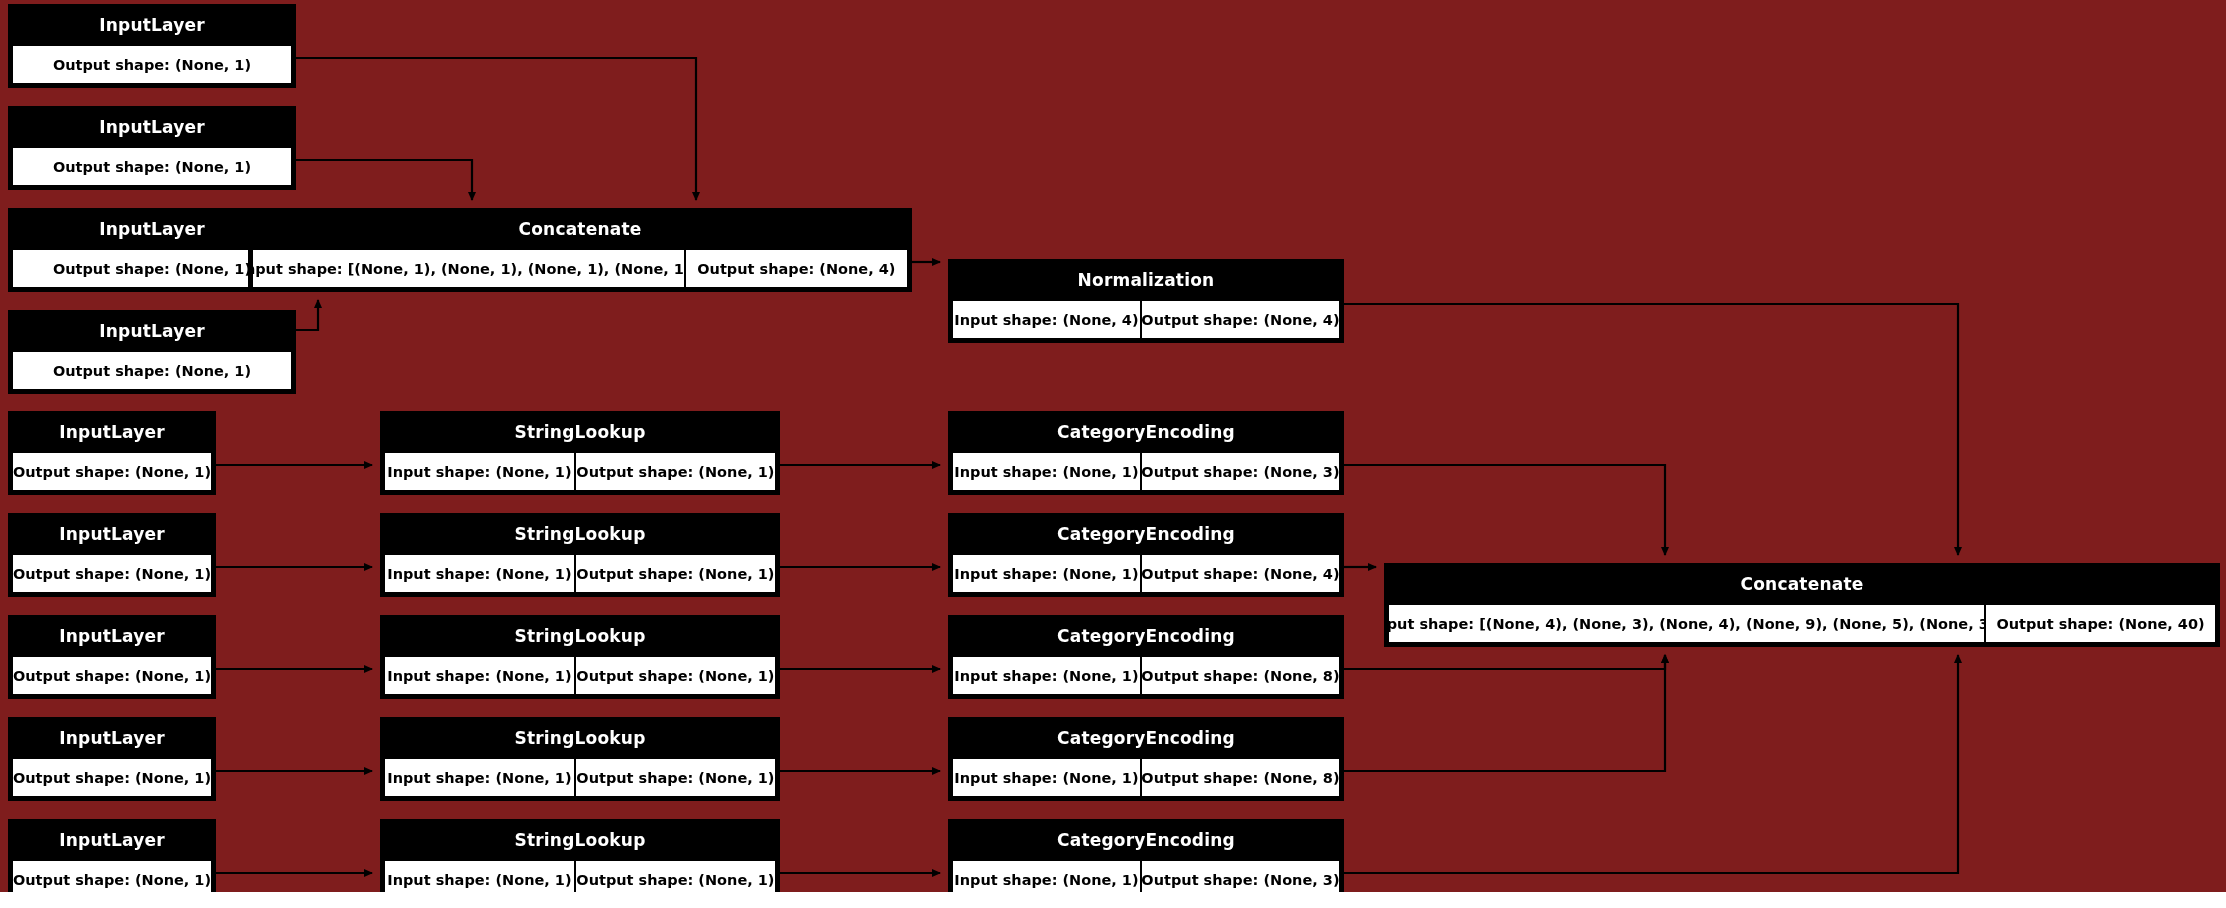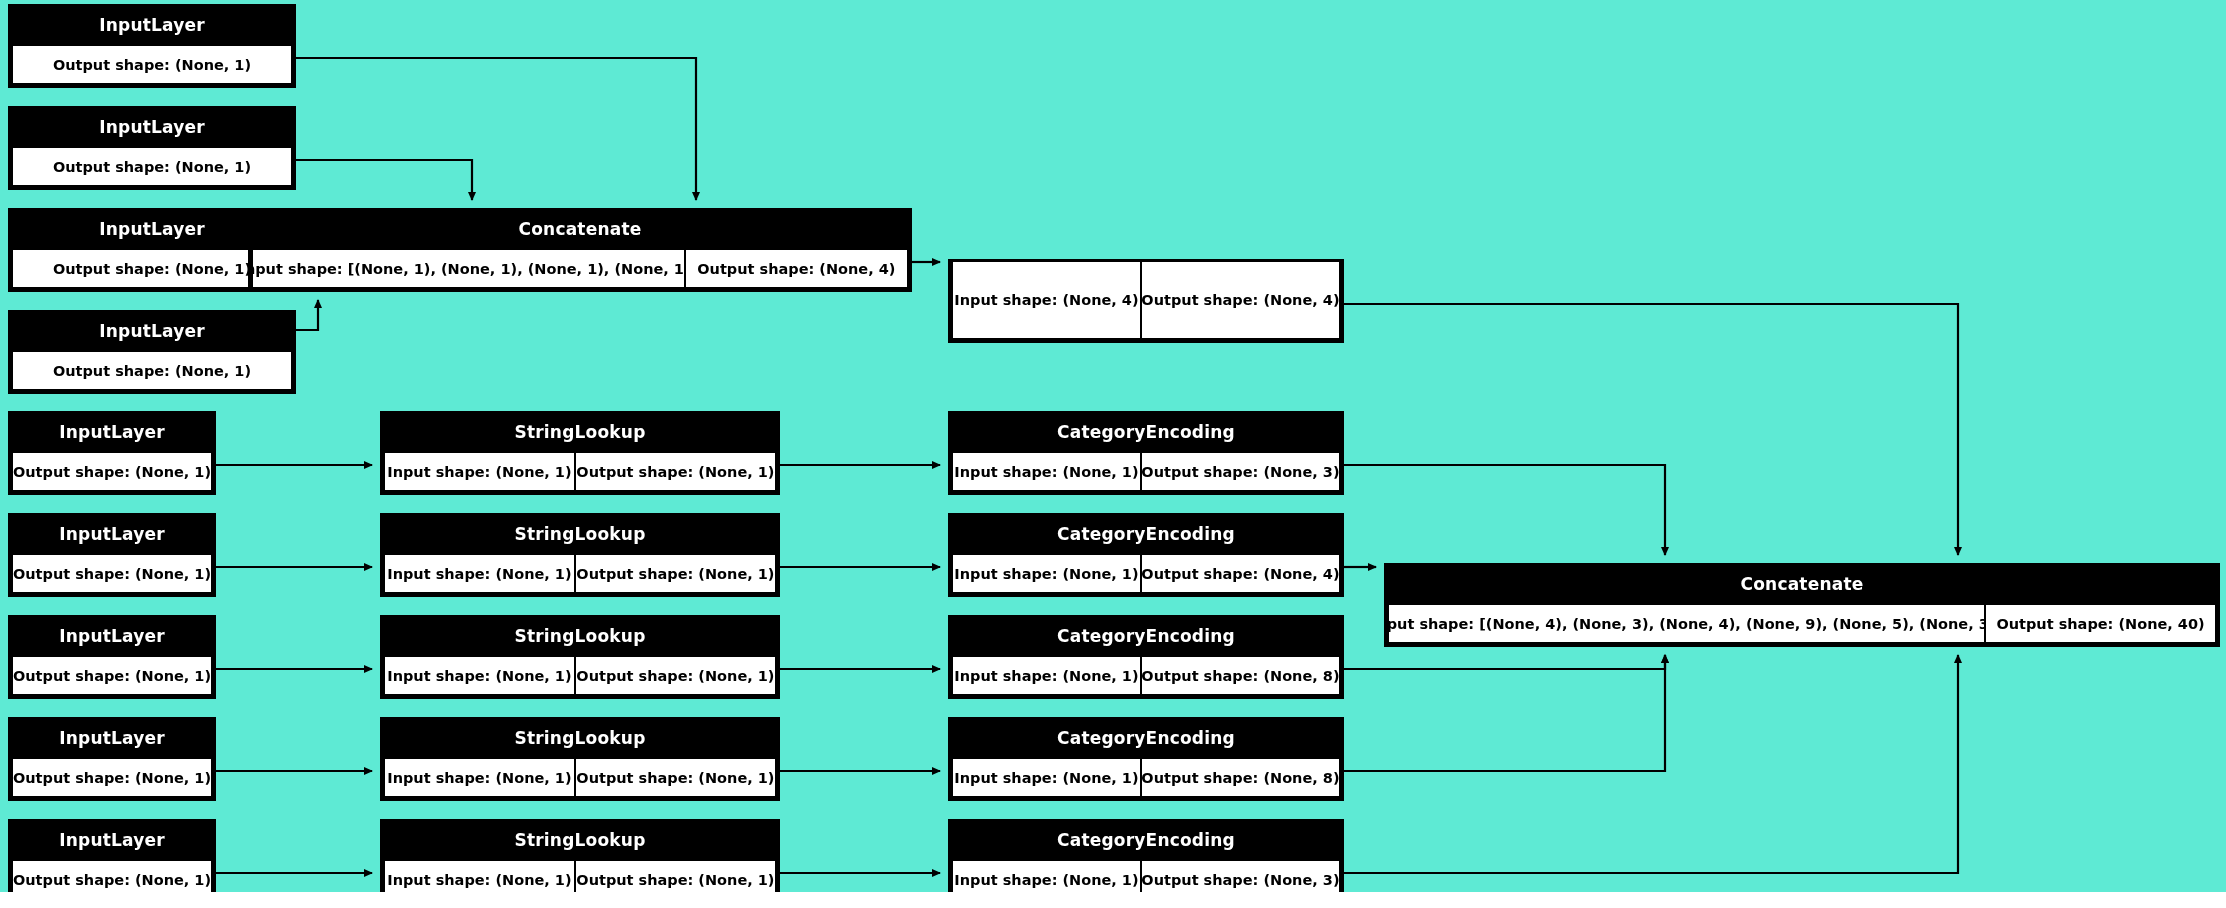--- a/index.html
+++ b/index.html
@@ -8,21 +8,21 @@
     padding: 0;
     background: #ffffff;
   }
   body {
     font-family: "DejaVu Sans", "Liberation Sans", sans-serif;
   }
   #canvas {
     position: relative;
     width: 2226px;
     height: 892px;
-    background: #5eead4;
+    background: #7f1d1d;
     overflow: hidden;
   }
   
   .node {
     position: absolute;
     box-sizing: border-box;
     border: 2px solid #000000;
     background: #000000;
     display: flex;
     flex-direction: column;
@@ -157,20 +157,21 @@
             <span class="lbl">Input shape:</span>
             <span class="val">[(None, 1), (None, 1), (None, 1), (None, 1)]</span>
           </div>
           <div class="field" style="flex: 1 1 0px;">
             <span class="lbl">Output shape:</span>
             <span class="val">(None, 4)</span>
           </div>
         </div>
       </div>
       <div class="node" style="left: 948px; top: 259px; width: 396px; height: 84px;">
+        <div class="node-title">Normalization</div>
         <div class="node-fields">
           <div class="field" style="flex: 1 1 0px;">
             <span class="lbl">Input shape:</span>
             <span class="val">(None, 4)</span>
           </div>
           <div class="field" style="flex: 1.06 1 0px;">
             <span class="lbl">Output shape:</span>
             <span class="val">(None, 4)</span>
           </div>
         </div>

